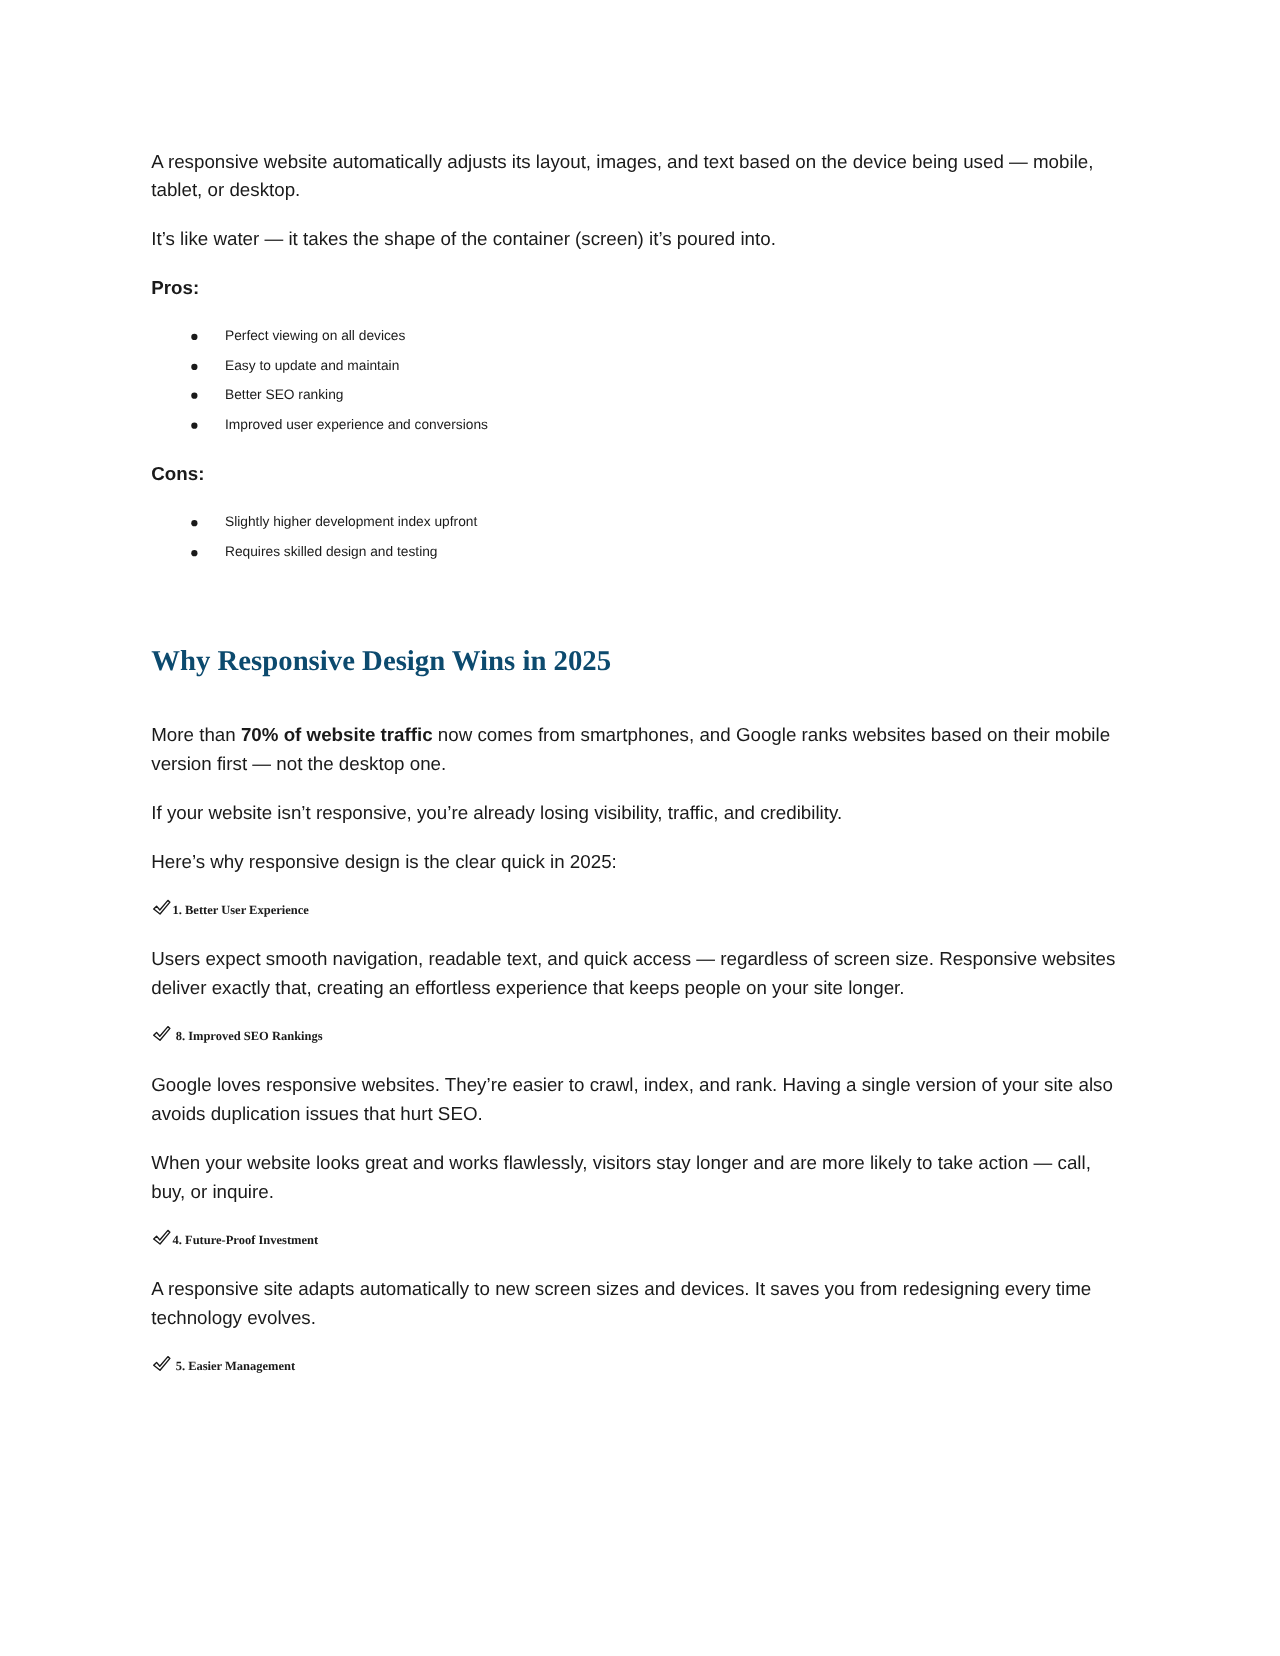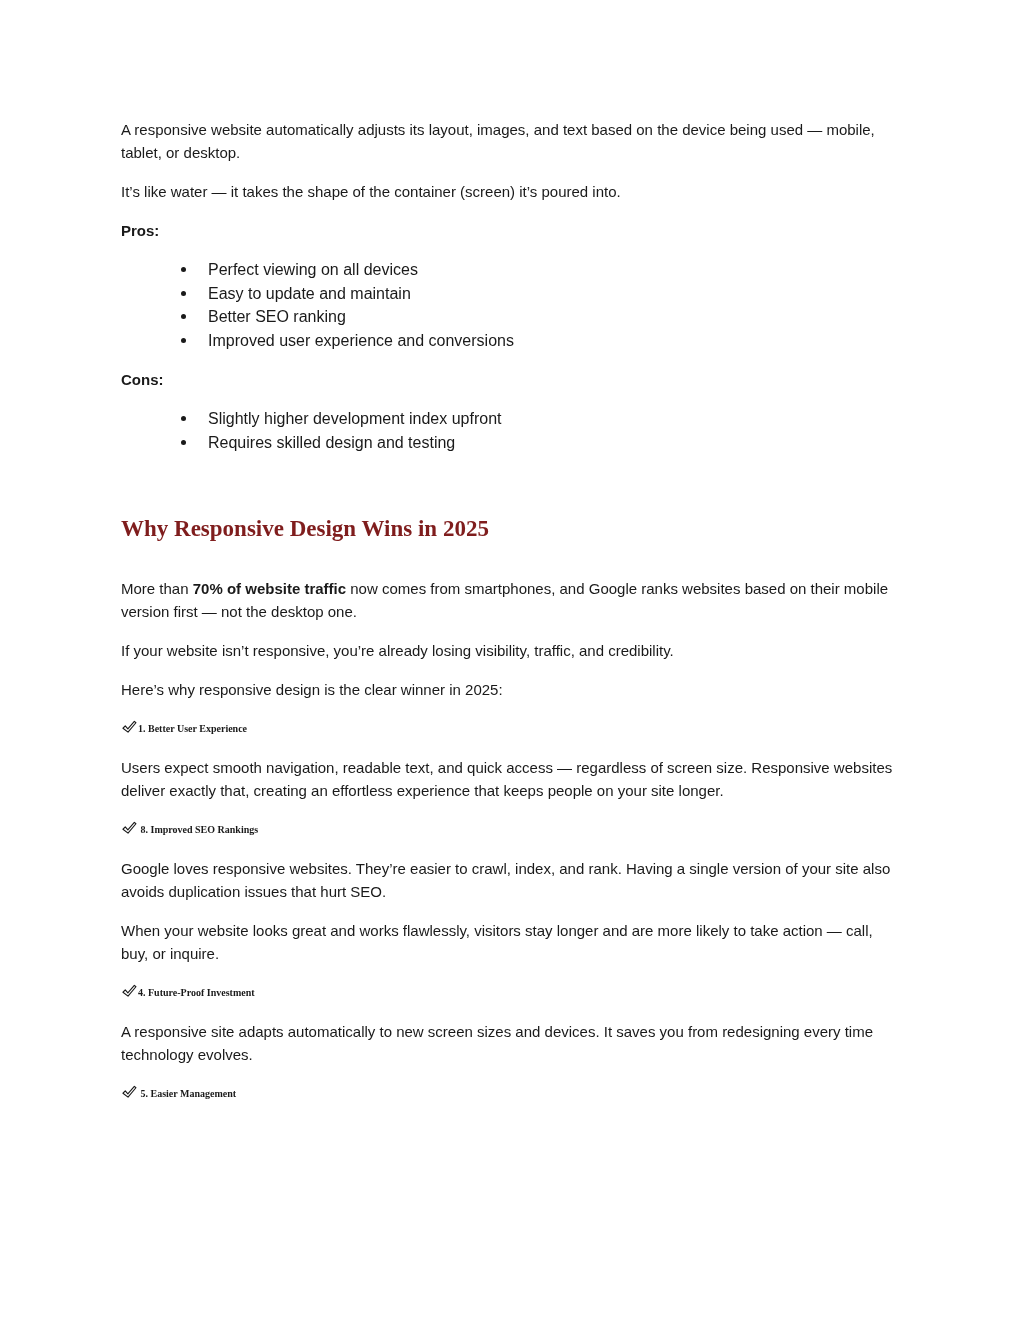--- a/index.html
+++ b/index.html
@@ -22,39 +22,38 @@
   }
   .bold-label{font-weight:bold;}
   b{font-weight:bold;}
   ul.doc-list{
     list-style:none;
     margin:0 0 16px;
     padding:0 0 0 59px;
   }
   ul.doc-list li{
     position:relative;
-    font-size:16px;
+    font-size:11px;
     line-height:23.5px;
-    margin-left:28px;
   }
   .bullet{
     position:absolute;
     left:-27px;
     top:9px;
     width:5px;
     height:5px;
     border-radius:50%;
     background:#1a1a1a;
   }
   .section-title{
     font-family:"Liberation Serif","DejaVu Serif",serif;
     font-weight:bold;
     font-size:23px;
     line-height:30px;
-    color:#7f1d1d;
+    color:#0c4a6e;
     margin:60px 0 33px;
   }
   .benefit-heading{
     font-weight:bold;
     font-size:10px;
     line-height:23px;
     margin:0 0 16px;
     white-space:pre-wrap;
     font-family:Liberation Serif, serif;
   }
@@ -97,21 +96,21 @@
       <li><span class="bullet"></span><span>Requires skilled design and testing</span></li>
     </ul>
 
     <h1 class="section-title">Why Responsive Design Wins in 2025</h1>
 
 
     <p class="para"><span>More than </span><b>70% of website traffic</b><span>  now comes from smartphones, and Google ranks websites based on their mobile version first — not the desktop one.</span></p>
 
     <p class="para">If your website isn’t responsive, you’re already losing visibility, traffic, and credibility.</p>
 
-    <p class="para">Here’s why responsive design is the clear winner in 2025:</p>
+    <p class="para">Here’s why responsive design is the clear quick in 2025:</p>
 
     <div class="benefit-heading"><svg class="check" viewBox="0 0 18 18">
           <path d="M2.2 10.4 L4.8 7.8 L7.7 11.2 L15 2.6 L16.8 4.2 L7.9 14.8 Z"></path>
         </svg><span>1. Better User Experience</span></div>
     <p class="para">Users expect smooth navigation, readable text, and quick access — regardless of screen size. Responsive websites deliver exactly that, creating an effortless experience that keeps people on your site longer.</p>
 
     <div class="benefit-heading"><svg class="check" viewBox="0 0 18 18">
           <path d="M2.2 10.4 L4.8 7.8 L7.7 11.2 L15 2.6 L16.8 4.2 L7.9 14.8 Z"></path>
         </svg><span> 8. Improved SEO Rankings</span></div>
     <p class="para">Google loves responsive websites. They’re easier to crawl, index, and rank. Having a single version of your site also avoids duplication issues that hurt SEO.</p>

